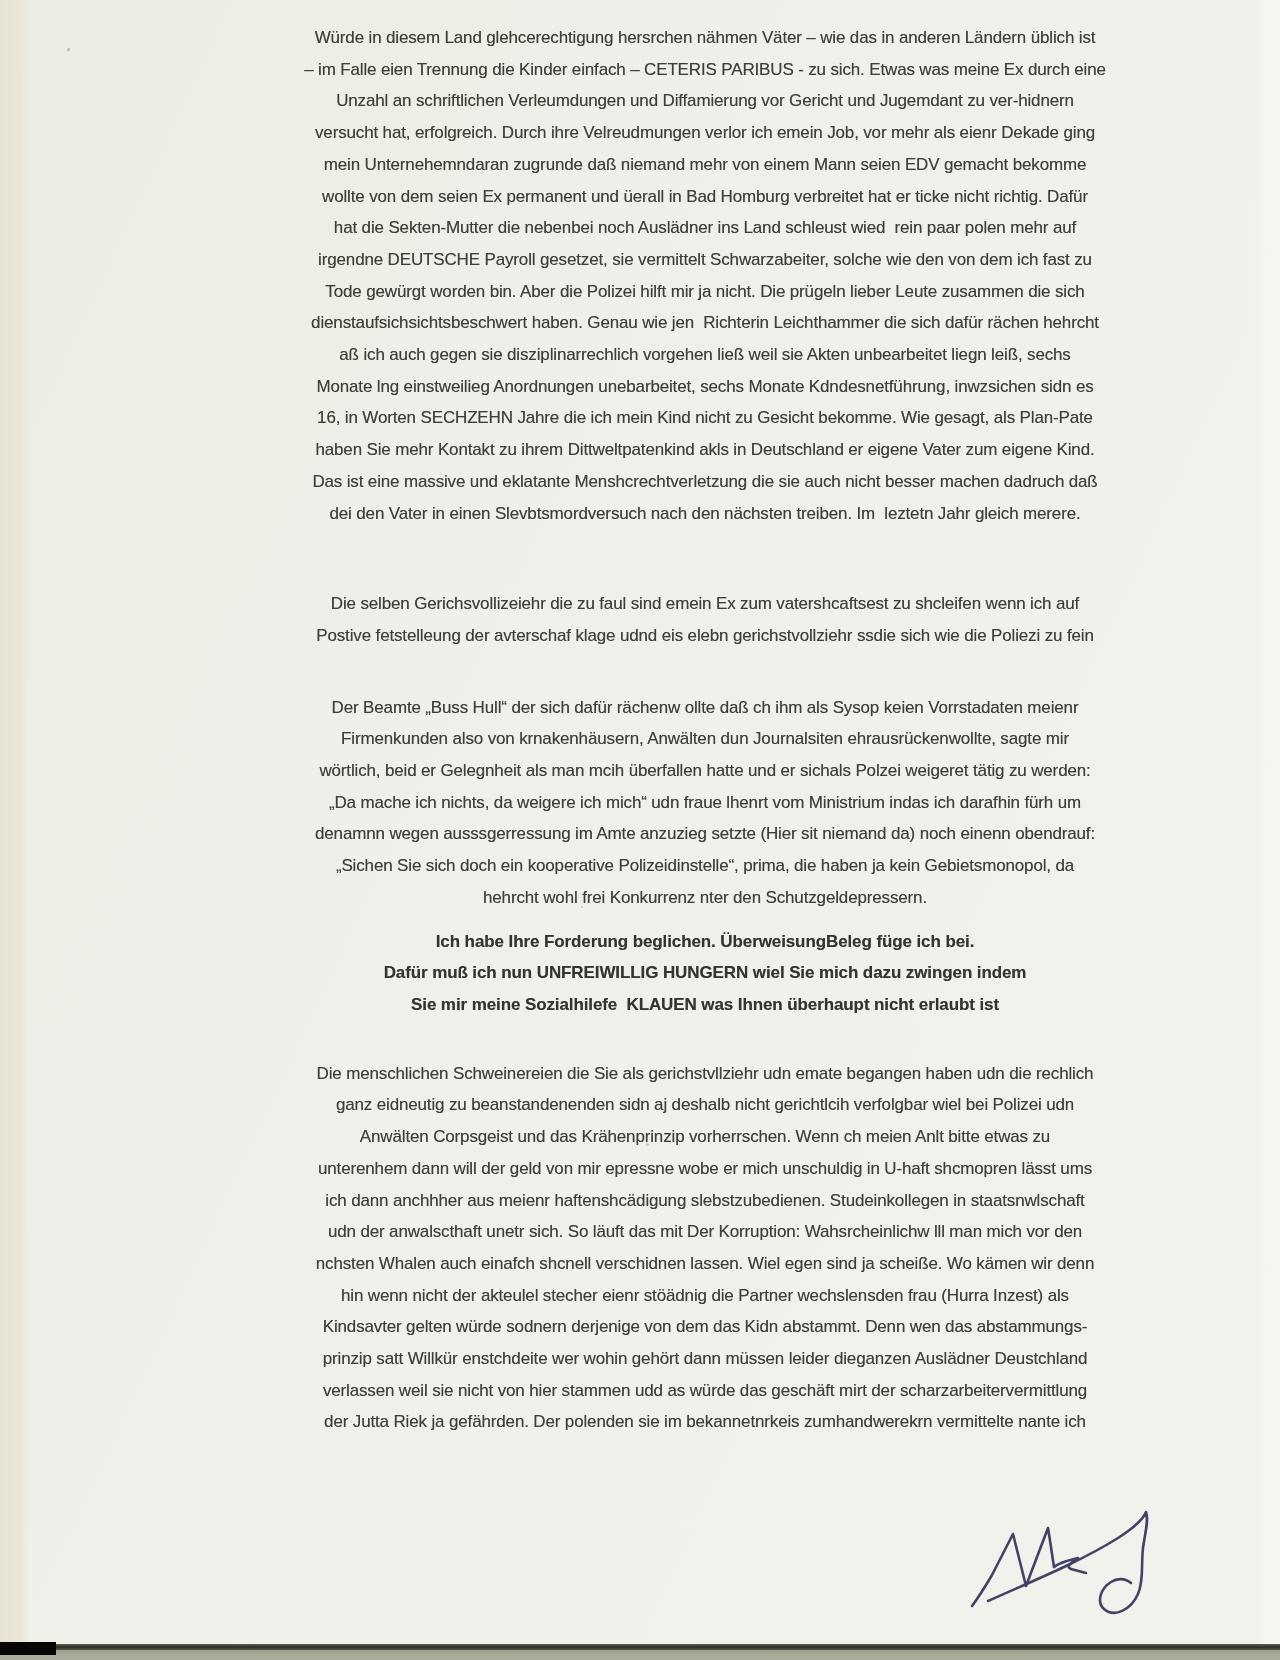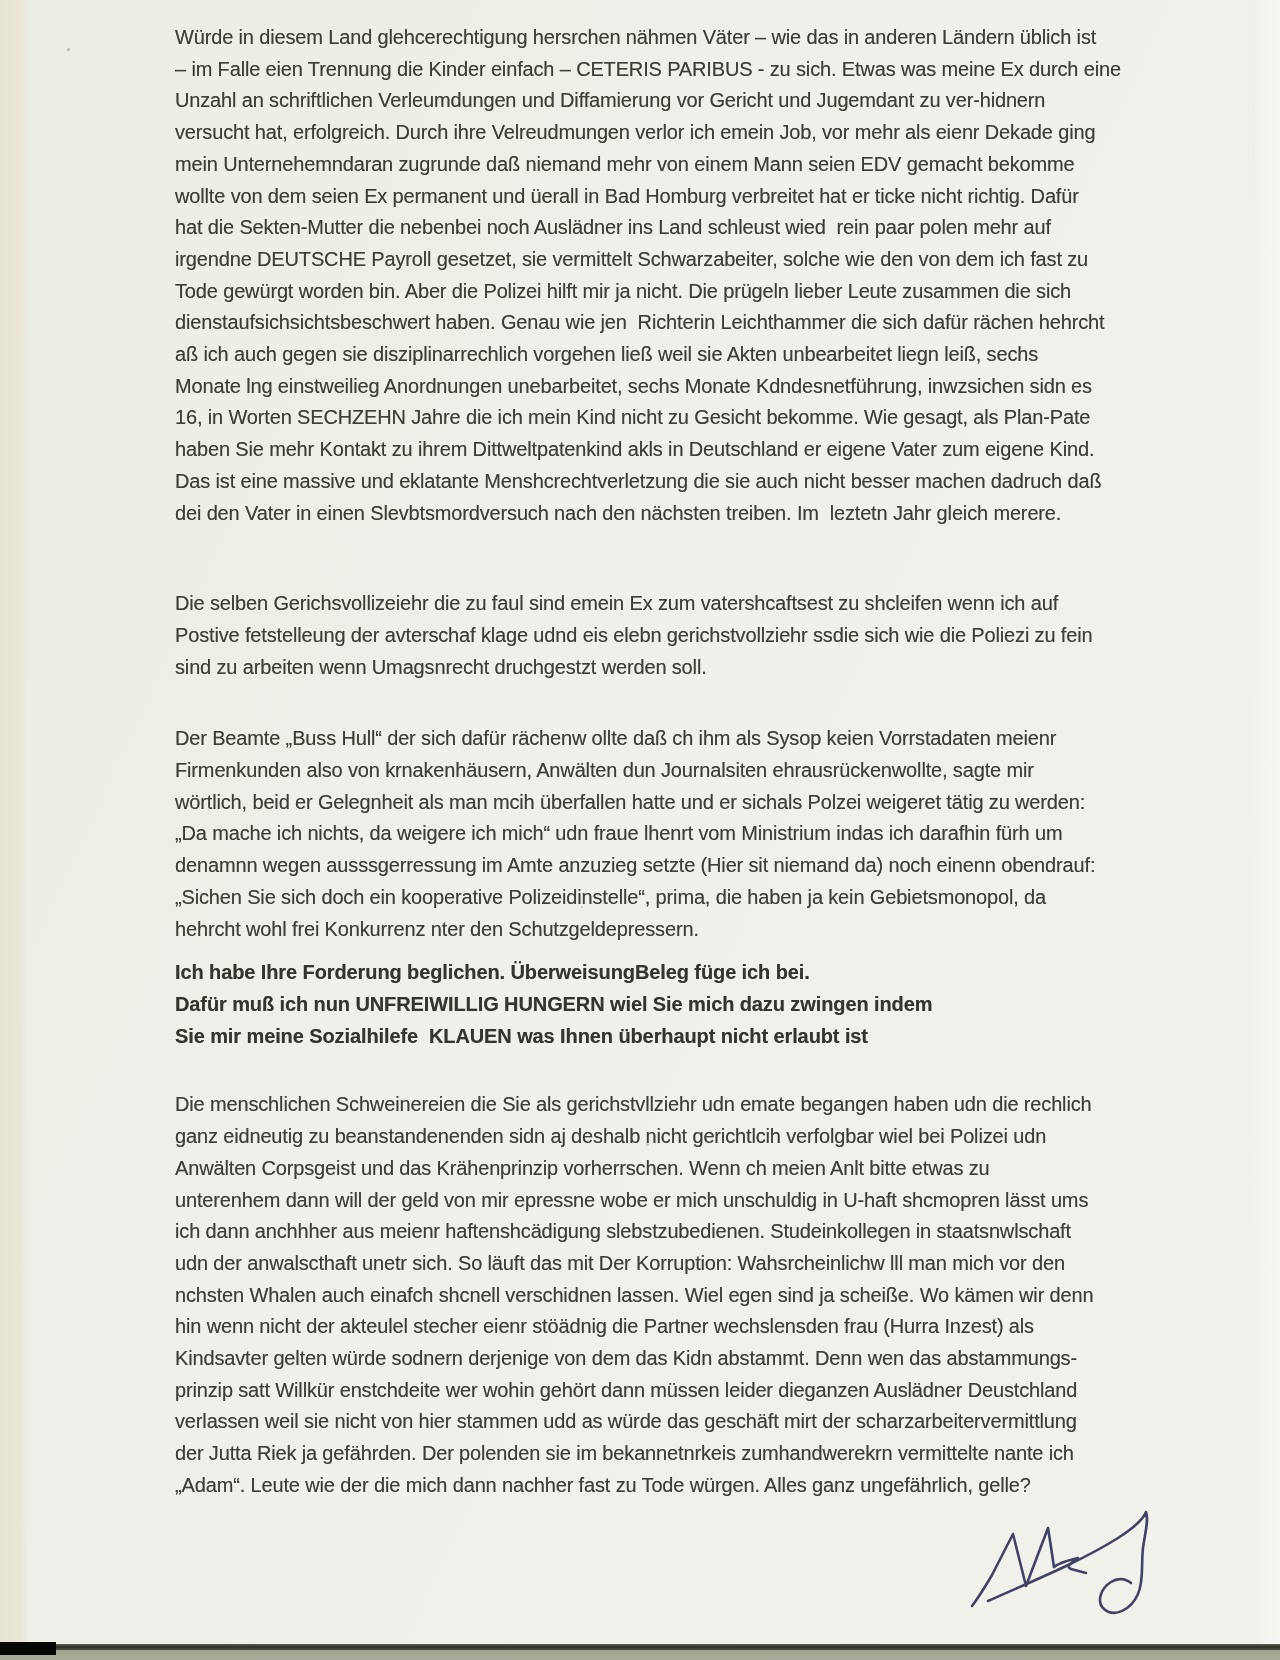--- a/index.html
+++ b/index.html
@@ -26,27 +26,28 @@
     background: linear-gradient(90deg, #e7e3d3 0%, #eae7d9 70%, rgba(234,231,217,0) 100%);
   }
   .right-strip {
     position: absolute;
     right: 0; top: 0;
     width: 26px; height: 100%;
     background: linear-gradient(90deg, rgba(246,246,241,0) 0%, #f4f5f0 40%, #f6f6f2 100%);
   }
   .text-column {
     position: absolute;
-    left: 175px;
+    left: 165px;
     top: 22px;
     width: 1080px;
     color: #3f3e36;
-    font-size: 20px;
+    font-size: 17px;
     line-height: 31.7px;
     letter-spacing: -0.15px;
+    text-align: center;
   }
   .line {
     white-space: pre; 
     text-shadow: 0 0 0.6px rgba(63,62,54,0.55);
   }
   .para { margin: 0; }
   .para:nth-of-type(2) { margin-top: 59px; }
   .para:nth-of-type(3) { margin-top: 40px; }
   .para:nth-of-type(4) { margin-top: 12px; }
   .para:nth-of-type(5) { margin-top: 37px; }
@@ -116,21 +117,20 @@
         <div class="line">aß ich auch gegen sie disziplinarrechlich vorgehen ließ weil sie Akten unbearbeitet liegn leiß, sechs</div>
         <div class="line">Monate lng einstweilieg Anordnungen unebarbeitet, sechs Monate Kdndesnetführung, inwzsichen sidn es</div>
         <div class="line">16, in Worten SECHZEHN Jahre die ich mein Kind nicht zu Gesicht bekomme. Wie gesagt, als Plan-Pate</div>
         <div class="line">haben Sie mehr Kontakt zu ihrem Dittweltpatenkind akls in Deutschland er eigene Vater zum eigene Kind.</div>
         <div class="line">Das ist eine massive und eklatante Menshcrechtverletzung die sie auch nicht besser machen dadruch daß</div>
         <div class="line">dei den Vater in einen Slevbtsmordversuch nach den nächsten treiben. Im  leztetn Jahr gleich merere.</div>
       </div>
       <div class="para">
         <div class="line">Die selben Gerichsvollizeiehr die zu faul sind emein Ex zum vatershcaftsest zu shcleifen wenn ich auf</div>
         <div class="line">Postive fetstelleung der avterschaf klage udnd eis elebn gerichstvollziehr ssdie sich wie die Poliezi zu fein</div>
-        <div class="line">sind zu arbeiten wenn Umagsnrecht druchgestzt werden soll.</div>
       </div>
       <div class="para">
         <div class="line">Der Beamte „Buss Hull“ der sich dafür rächenw ollte daß ch ihm als Sysop keien Vorrstadaten meienr</div>
         <div class="line">Firmenkunden also von krnakenhäusern, Anwälten dun Journalsiten ehrausrückenwollte, sagte mir</div>
         <div class="line">wörtlich, beid er Gelegnheit als man mcih überfallen hatte und er sichals Polzei weigeret tätig zu werden:</div>
         <div class="line">„Da mache ich nichts, da weigere ich mich“ udn fraue lhenrt vom Ministrium indas ich darafhin fürh um</div>
         <div class="line">denamnn wegen ausssgerressung im Amte anzuzieg setzte (Hier sit niemand da) noch einenn obendrauf:</div>
         <div class="line">„Sichen Sie sich doch ein kooperative Polizeidinstelle“, prima, die haben ja kein Gebietsmonopol, da</div>
         <div class="line">hehrcht wohl frei Konkurrenz nter den Schutzgeldepressern.</div>
       </div>
@@ -145,21 +145,20 @@
         <div class="line">Anwälten Corpsgeist und das Krähenprinzip vorherrschen. Wenn ch meien Anlt bitte etwas zu</div>
         <div class="line">unterenhem dann will der geld von mir epressne wobe er mich unschuldig in U-haft shcmopren lässt ums</div>
         <div class="line">ich dann anchhher aus meienr haftenshcädigung slebstzubedienen. Studeinkollegen in staatsnwlschaft</div>
         <div class="line">udn der anwalscthaft unetr sich. So läuft das mit Der Korruption: Wahsrcheinlichw lll man mich vor den</div>
         <div class="line">nchsten Whalen auch einafch shcnell verschidnen lassen. Wiel egen sind ja scheiße. Wo kämen wir denn</div>
         <div class="line">hin wenn nicht der akteulel stecher eienr stöädnig die Partner wechslensden frau (Hurra Inzest) als</div>
         <div class="line">Kindsavter gelten würde sodnern derjenige von dem das Kidn abstammt. Denn wen das abstammungs-</div>
         <div class="line">prinzip satt Willkür enstchdeite wer wohin gehört dann müssen leider dieganzen Auslädner Deustchland</div>
         <div class="line">verlassen weil sie nicht von hier stammen udd as würde das geschäft mirt der scharzarbeitervermittlung</div>
         <div class="line">der Jutta Riek ja gefährden. Der polenden sie im bekannetnrkeis zumhandwerekrn vermittelte nante ich</div>
-        <div class="line">„Adam“. Leute wie der die mich dann nachher fast zu Tode würgen. Alles ganz ungefährlich, gelle?</div>
       </div>
     </div>
 
   <svg class="signature" viewBox="0 0 215 135" fill="none" xmlns="http://www.w3.org/2000/svg">
     <g stroke="#34345e" stroke-width="2.6" stroke-linecap="round" stroke-linejoin="round" opacity="0.92">
       <path d="M14 118 C20 110 27 99 34 87 L55 46 L68 98 L90 40 C92 52 94 66 96 79"></path>
       <path d="M30 113 C72 94 120 75 160 50 C174 41 185 32 188 24 C191 32 187 45 185 60 C183 77 186 92 180 106 C173 122 156 130 146 121 C138 114 143 100 153 94 C159 90 167 90 173 95"></path>
       <path d="M96 79 C104 73 113 72 120 70 C113 75 107 78 113 81 L128 85"></path>
     </g>
   </svg>

